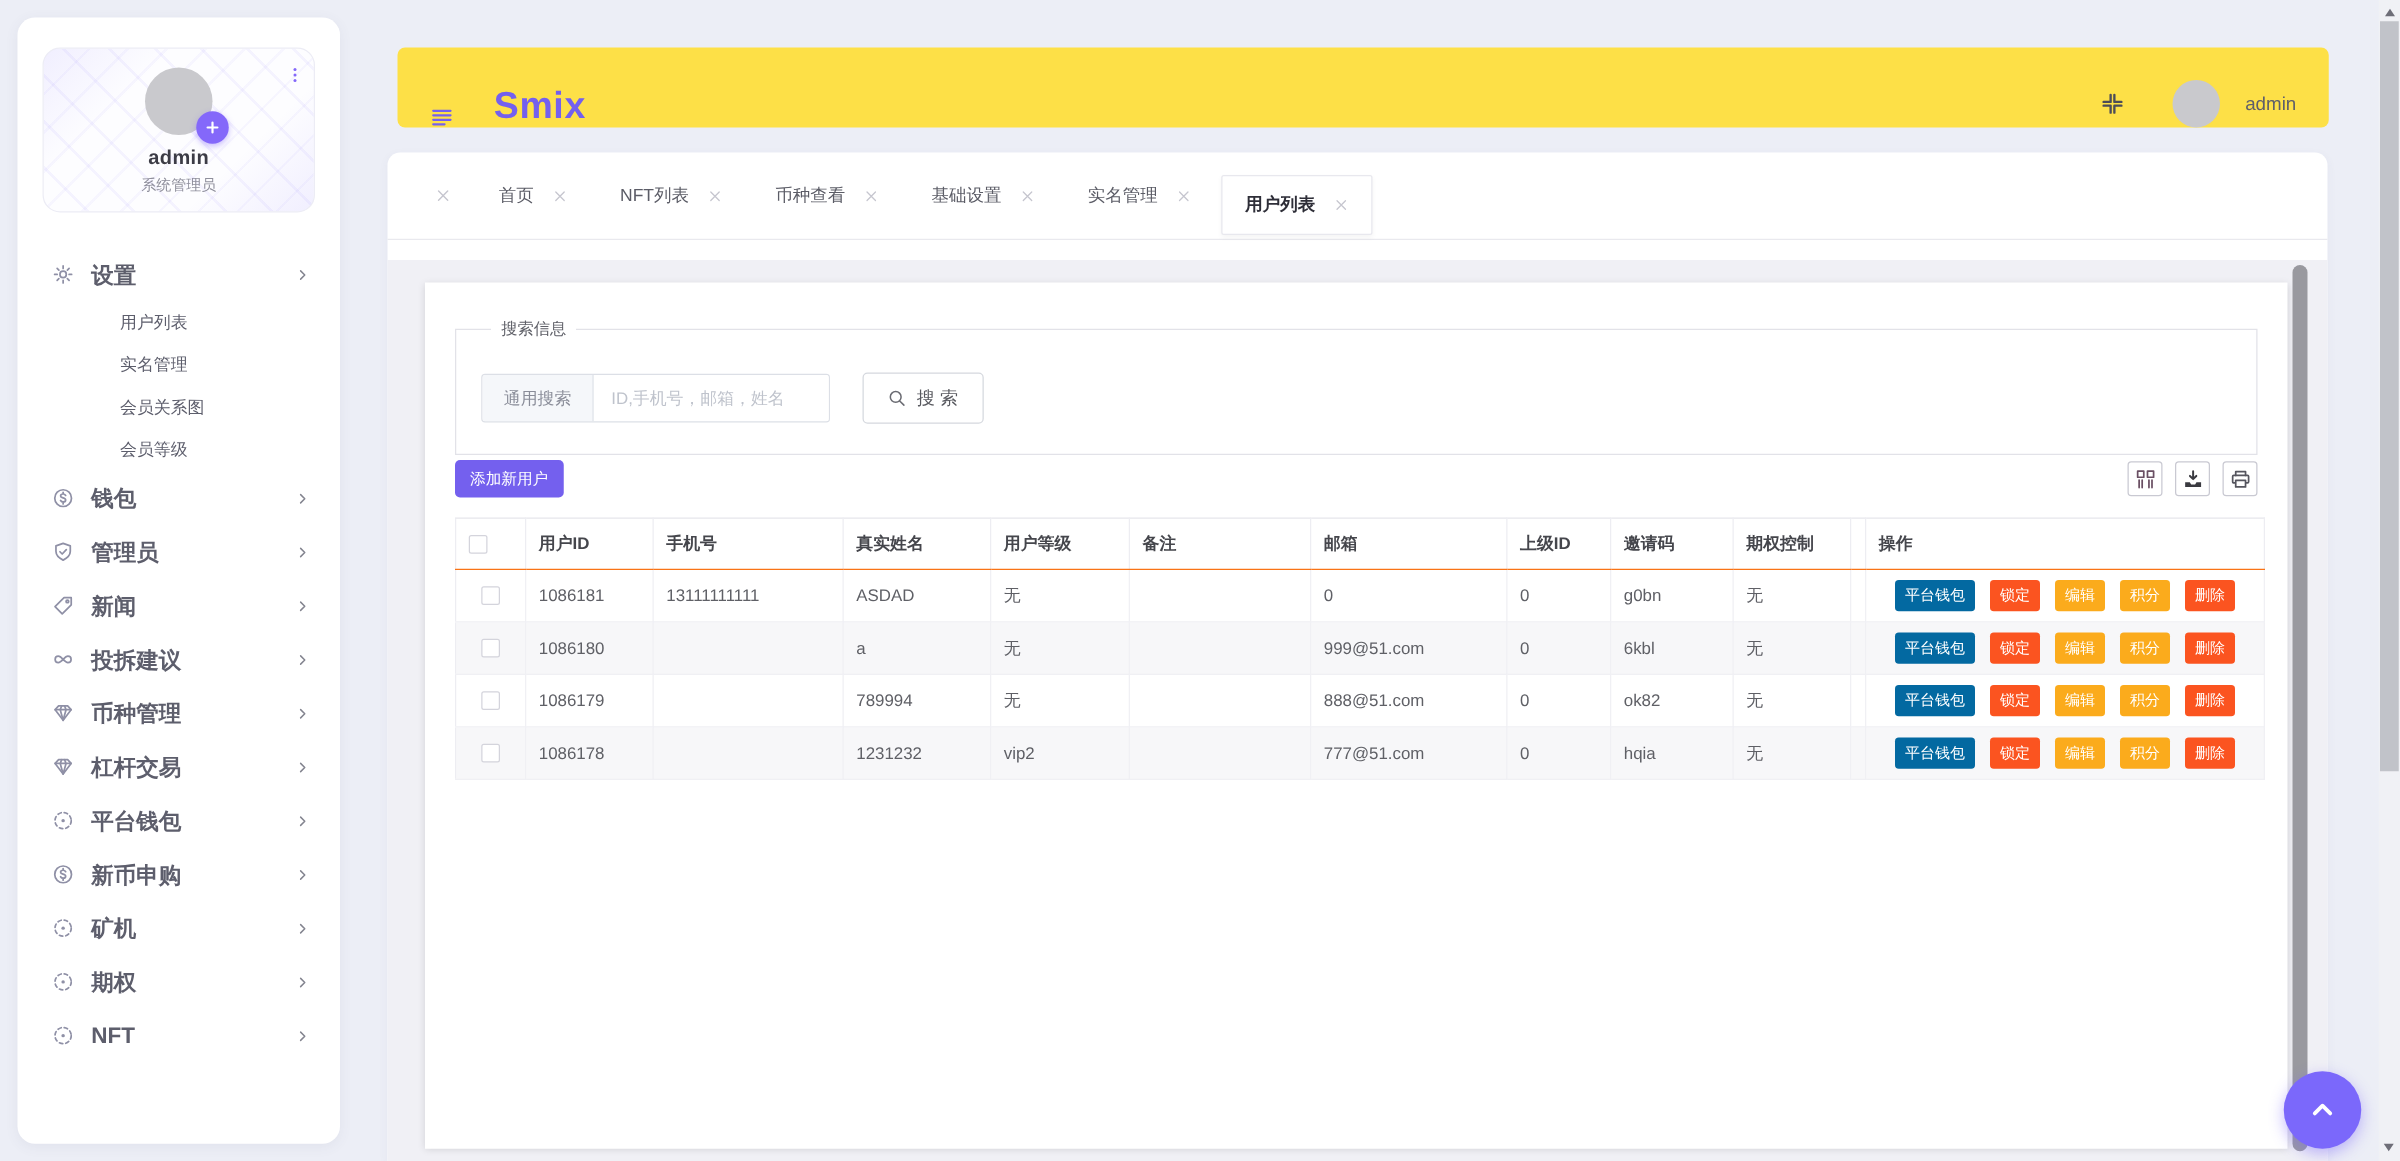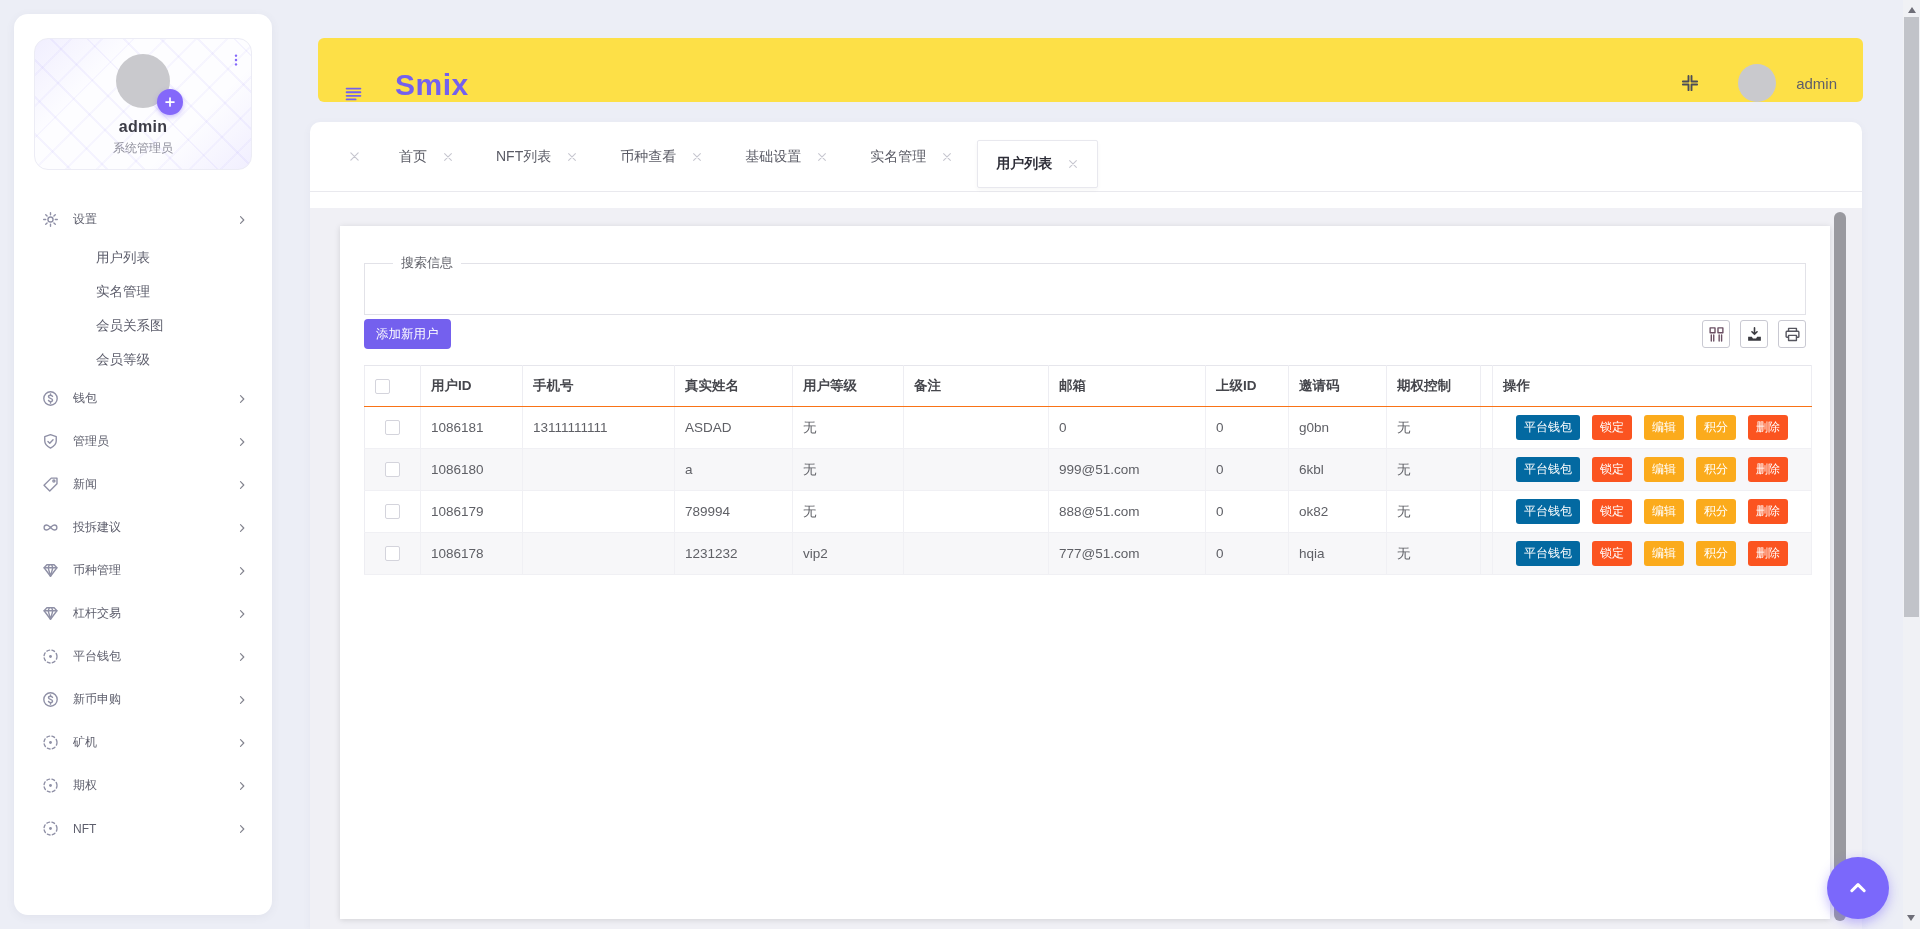--- a/index.html
+++ b/index.html
@@ -34,21 +34,21 @@
   .plus-badge {
     position:absolute; right:-13px; bottom:-7px; width:26px; height:26px; border-radius:50%;
     background:#8468fa; color:#fff; padding:6px; box-shadow:0 2px 5px rgba(132,104,250,.45); cursor:pointer;
   }
   .profile-name { margin-top:10px; font-size:16px; font-weight:bold; color:#3c3c46; letter-spacing:.3px; }
   .profile-role { margin-top:4px; font-size:12px; color:#8f8f9c; }
 
   .menu { margin-top:28px; }
   .menu-item { display:flex; align-items:center; height:43px; cursor:pointer; color:#5d5e6c; }
   .mi-icon { width:17px; height:17px; margin-left:8px; margin-right:14px; color:#8f90a6; flex:none; }
-  .mi-label { font-size:12px; flex:1; }
+  .mi-label { font-size:18px; flex:1;font-weight:bold; }
   .mi-chevron { width:12px; height:12px; color:#83848f; margin-right:4px; flex:none; }
   .menu-item.active, .menu-item.active .mi-icon, .menu-item.active .mi-chevron { color:#7460ee; }
   .submenu-item { height:34px; line-height:34px; padding-left:62px; font-size:13.5px; color:#5d5e6c; cursor:pointer; }
 
   
   .main-header {
     position:absolute; left:318px; top:38px; width:1545px; height:64px;
     background:#fde047; border-radius:6px; display:flex; align-items:flex-end; padding:0 26px;
   }
   .hamburger { width:19px; height:17px; color:#7460ee; cursor:pointer; margin-right:32px; }
@@ -395,20 +395,35 @@
           </svg>
         </span>
       </div>
     </div>
 
   <div class="content-body">
     <div class="inner-panel">
 
       <fieldset class="search-fieldset">
         <legend>搜索信息</legend>
+        <div class="search-row">
+          <div class="input-group">
+            <span class="ig-prefix">通用搜索</span>
+            <input class="ig-input" type="text" placeholder="ID,手机号，邮箱，姓名" style="">
+          </div>
+          <button class="search-btn">
+            <span class="search-ico">
+                <svg viewBox="0 0 16 16" fill="none" stroke="currentColor" stroke-width="1.3" stroke-linecap="round" stroke-linejoin="round">
+                  <circle cx="7" cy="7" r="4.6"></circle>
+                  <path d="M10.4 10.4L14 14"></path>
+                </svg>
+              </span>
+            <span>搜 索</span>
+          </button>
+        </div>
       </fieldset>
 
       <div class="toolbar">
         <button class="add-btn">添加新用户</button>
         <div class="tool-icons">
           <button class="tool-btn">
               <span class="ti ti-columns">
                 <svg viewBox="0 0 16 16" fill="none" stroke="currentColor" stroke-width="1.3" stroke-linecap="round" stroke-linejoin="round">
                   <rect x="2" y="1.8" width="4.6" height="4.6"></rect>
                   <rect x="9.4" y="1.8" width="4.6" height="4.6"></rect>

